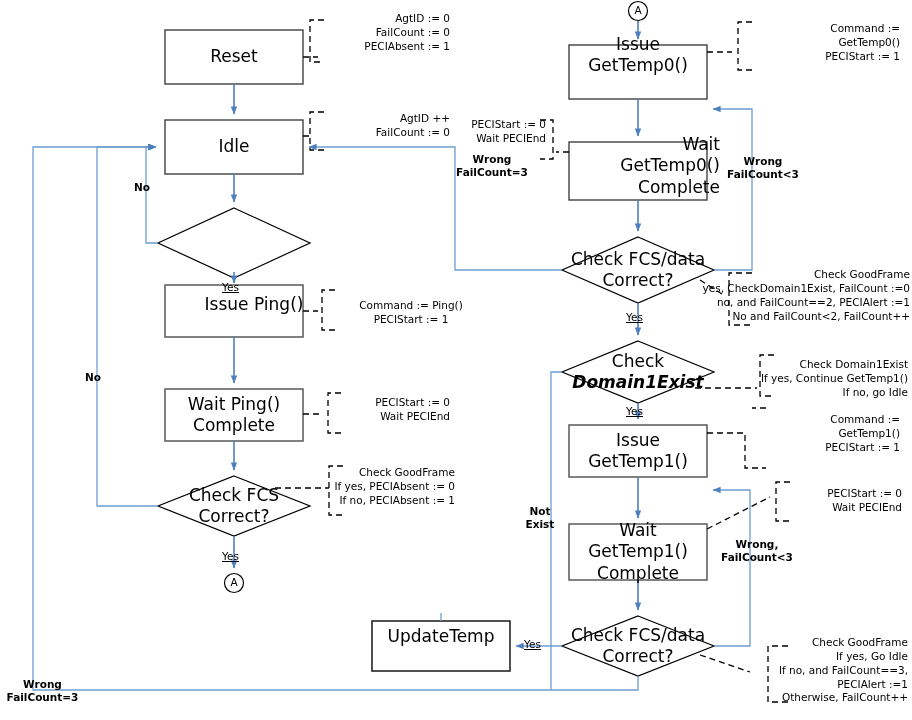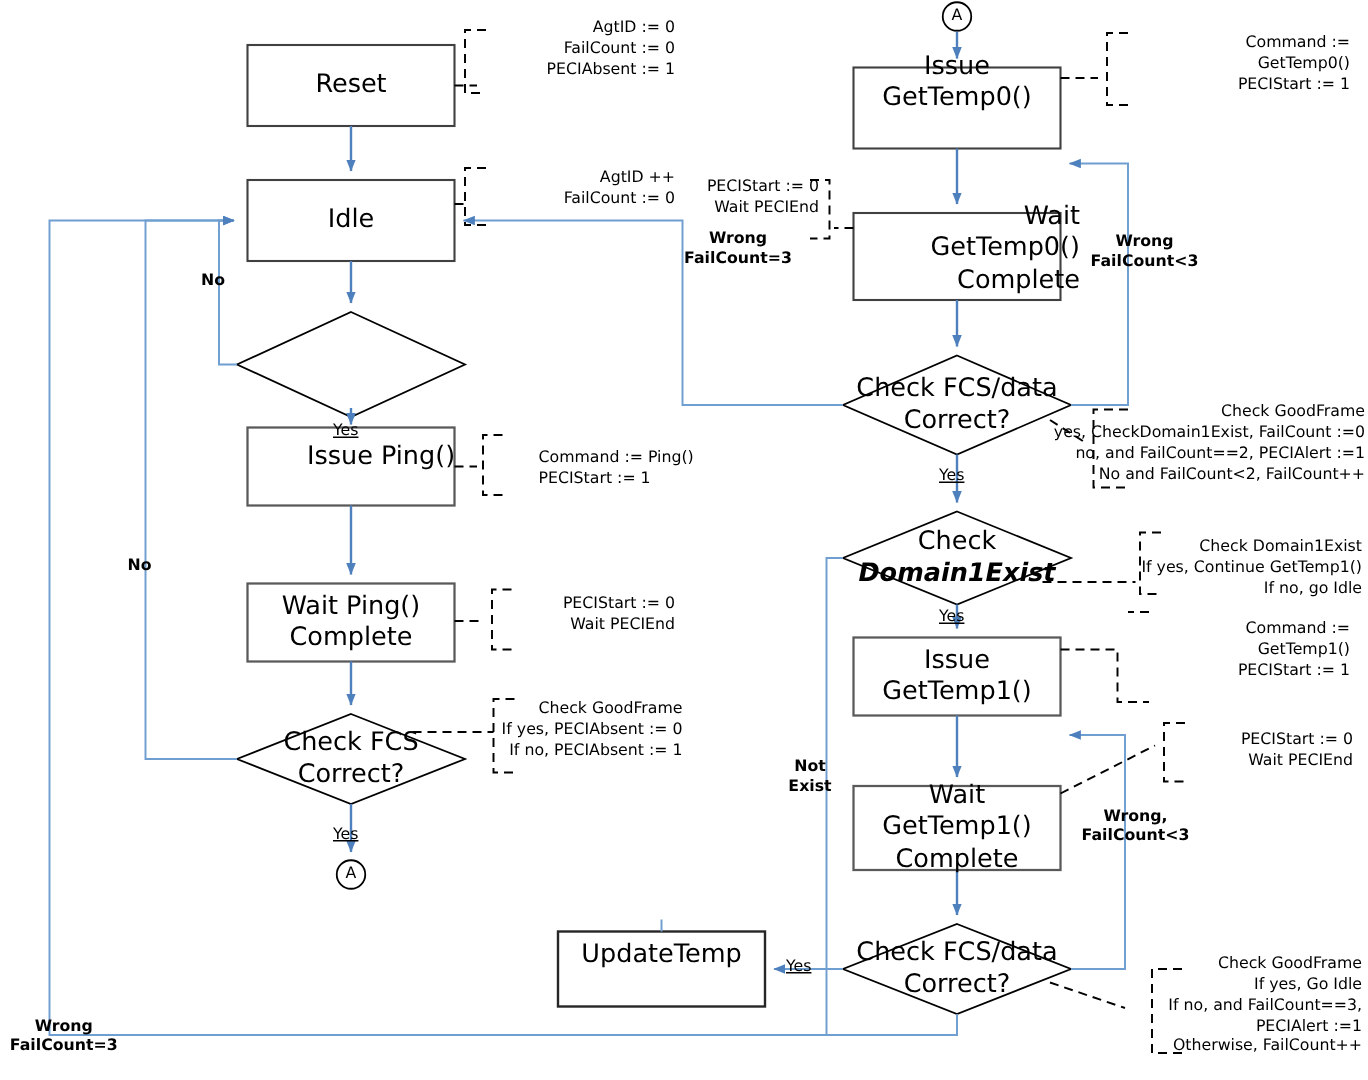--- a/index.html
+++ b/index.html
@@ -161,21 +161,21 @@
 Complete</div>
   <div class="node-text" style="left:570px;top:622px;width:136px;height:48px;">Check FCS/data
 Correct?</div>
   <div class="node-text" style="left:372px;top:621px;width:138px;height:32px;">UpdateTemp</div>
 
   <div class="note right" style="left:330px;top:12px;width:120px;">AgtID := 0
 FailCount := 0
 PECIAbsent := 1</div>
   <div class="note right" style="left:330px;top:112px;width:120px;">AgtID ++
 FailCount := 0</div>
-  <div class="note left" style="left:359px;top:299px;width:160px;">Command := Ping()
+  <div class="note left" style="left:331px;top:299px;width:160px;text-align:center;">Command := Ping()
 PECIStart := 1</div>
   <div class="note right" style="left:330px;top:396px;width:120px;">PECIStart := 0
 Wait PECIEnd</div>
   <div class="note right" style="left:315px;top:466px;width:140px;">Check GoodFrame
 If yes, PECIAbsent := 0
 If no, PECIAbsent := 1</div>
 
   <div class="note right" style="left:760px;top:22px;width:140px;">Command :=
 GetTemp0()
 PECIStart := 1</div>

